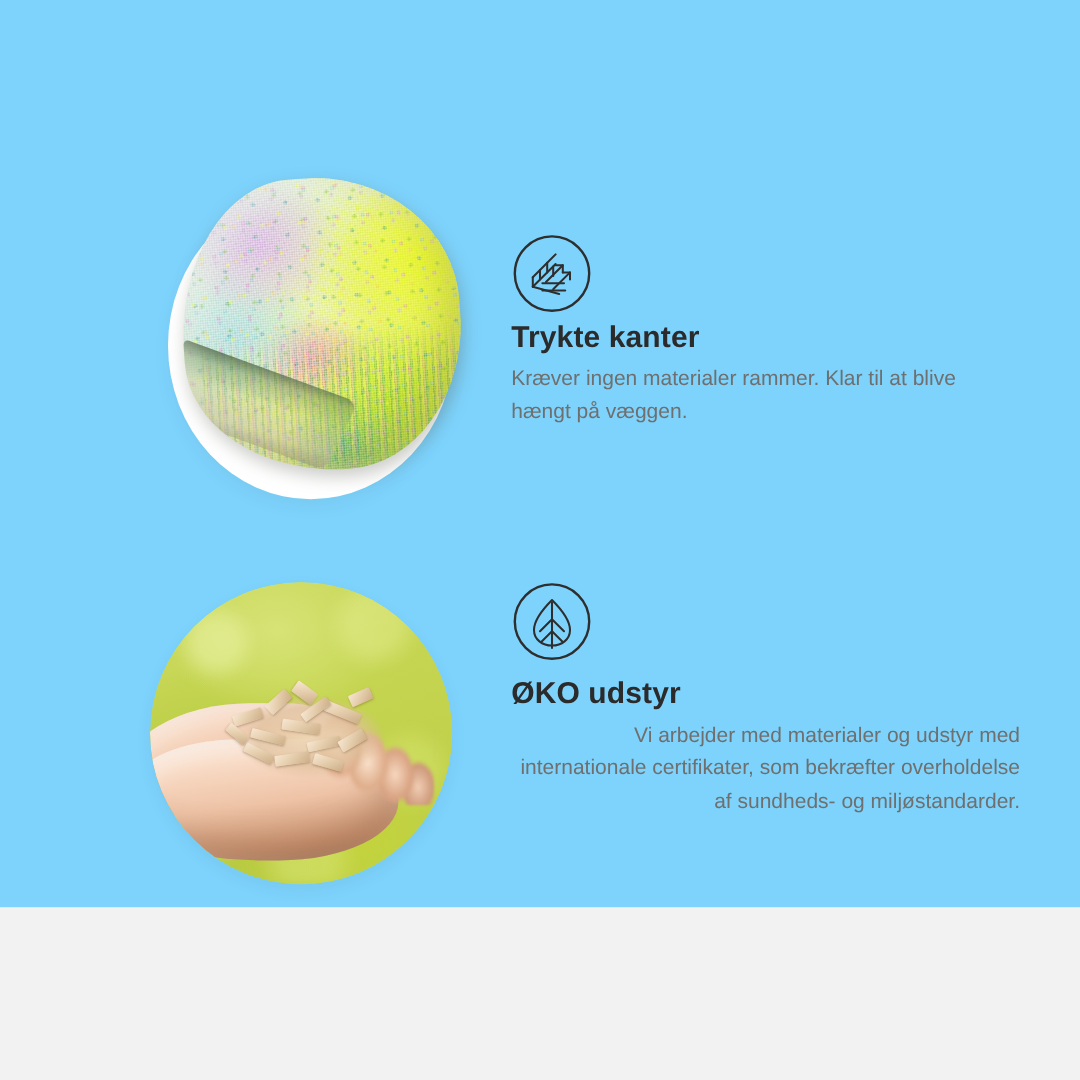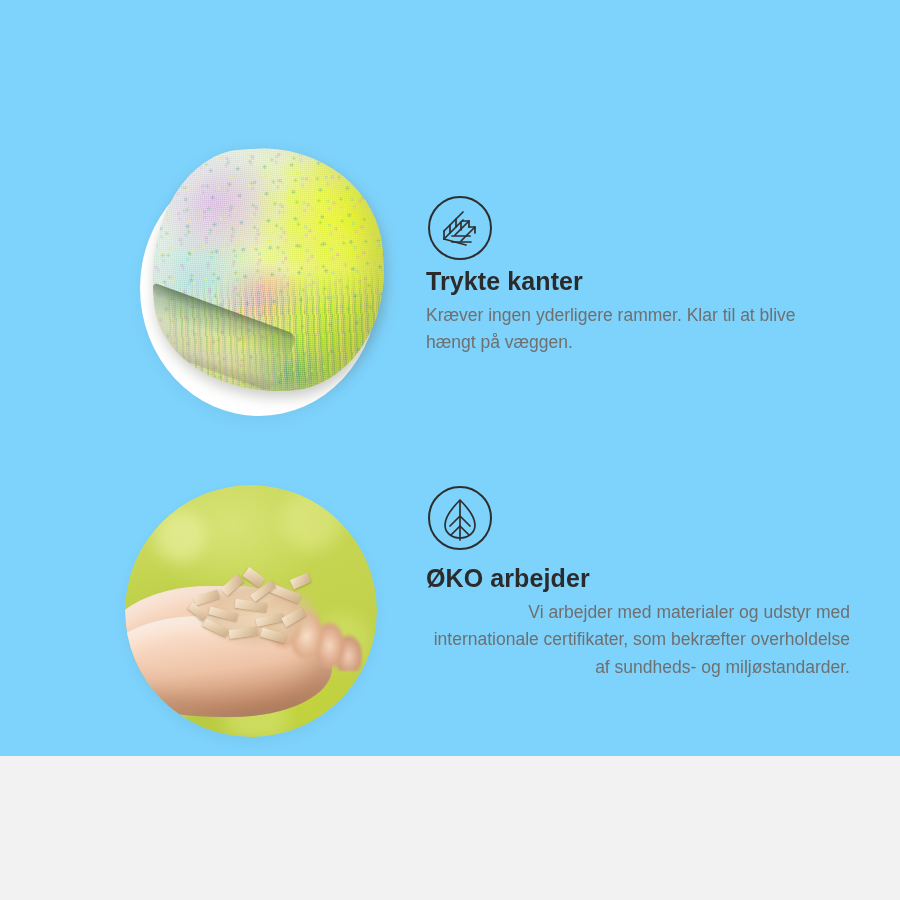--- a/index.html
+++ b/index.html
@@ -319,21 +319,21 @@
           <path d="M22 44 L41 44"></path>
           <path d="M14 41 L36 47"></path>
 
           <path d="M25 37 L39 23"></path>
           <path d="M33 23 L39 23 L39 29"></path>
           <path d="M31 43 L45 29"></path>
           <path d="M39 29 L45 29 L45 35"></path>
         </svg>
       </span>
       <h2 class="f-title">Trykte kanter</h2>
-      <p class="f-desc">Kræver ingen yderligere rammer.  Klar til at blive hængt på væggen.</p>
+      <p class="f-desc">Kræver ingen materialer rammer.  Klar til at blive hængt på væggen.</p>
     </div>
 
   </section>
 
   <section class="feature feature--eco">
 
     <div class="media media--eco">
       <div class="eco-photo">
         <div class="eco-blur-bokeh"></div>
         <div class="hand-back"></div>
@@ -365,19 +365,19 @@
           <path d="M30 12 C40 22 45 30 45 37 C45 45 38 50 30 50 C22 50 15 45 15 37 C15 30 20 22 30 12 Z"></path>
 
           <path d="M30 14 L30 52"></path>
 
           <path d="M30 28 L20 38"></path>
           <path d="M30 28 L40 38"></path>
           <path d="M30 38 L21 47"></path>
           <path d="M30 38 L39 47"></path>
         </svg>
       </span>
-      <h2 class="f-title">ØKO arbejder</h2>
+      <h2 class="f-title">ØKO udstyr</h2>
       <p class="f-desc">Vi arbejder med materialer og udstyr med internationale certifikater, som bekræfter overholdelse af sundheds- og miljøstandarder.</p>
     </div>
 
   </section>
 
 </div>
 
 </body></html>

